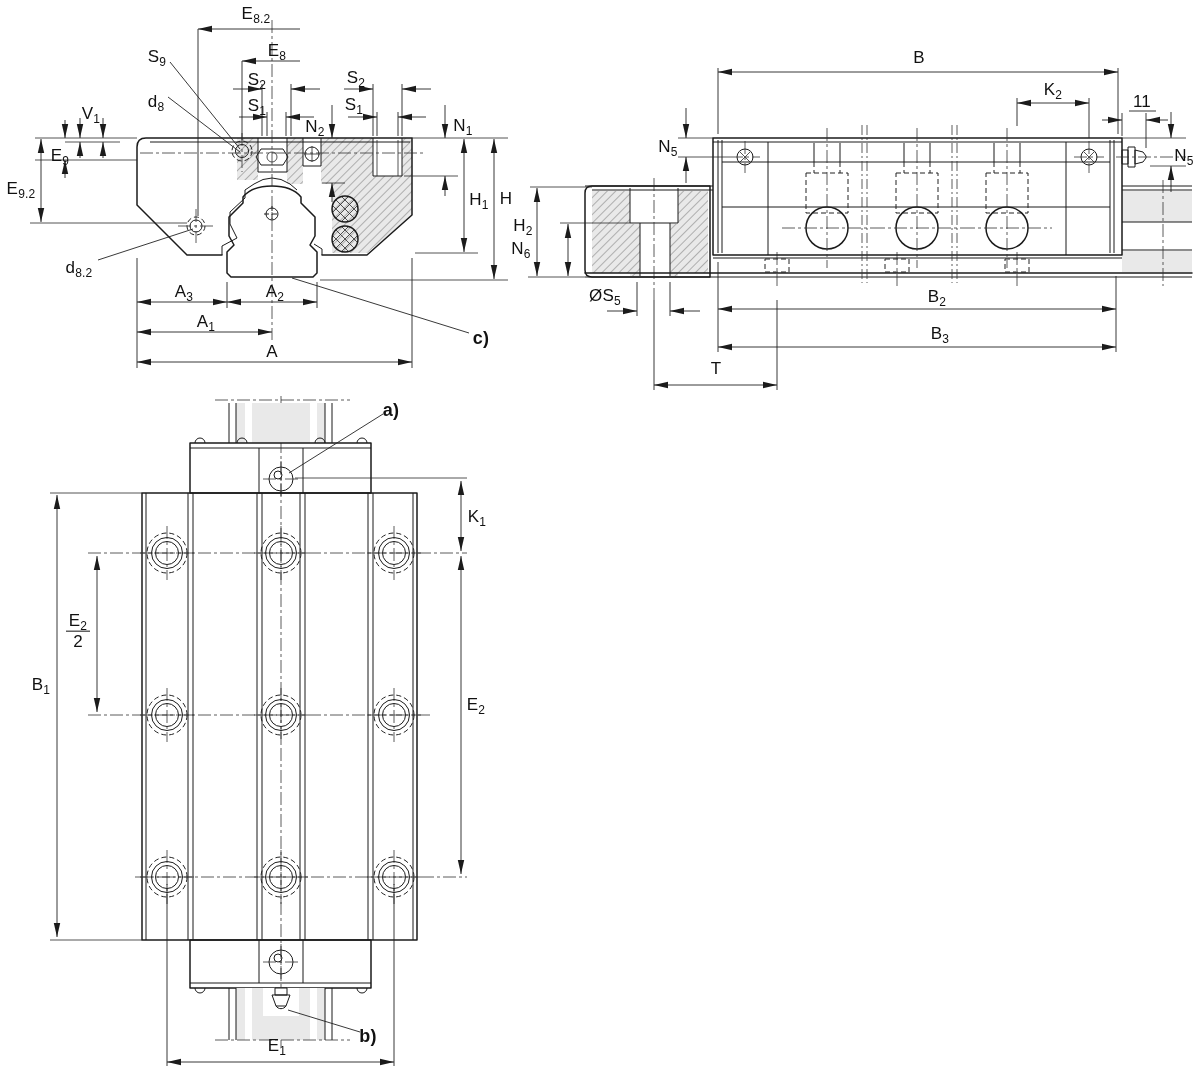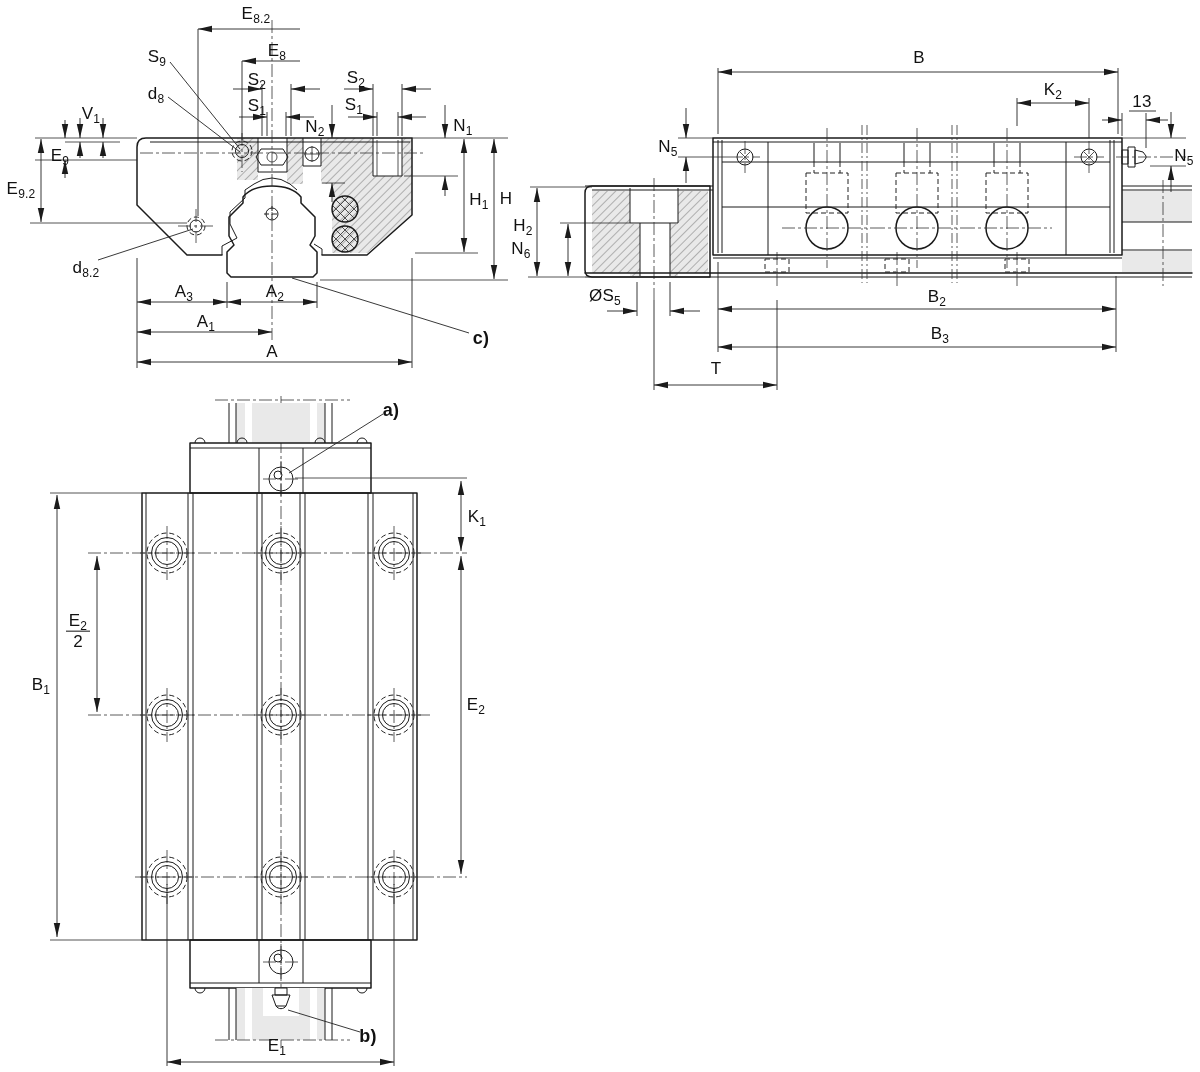--- a/index.html
+++ b/index.html
@@ -401,40 +401,40 @@
     <path class="dm" d="M167,1062 H394" marker-start="url(#as)" marker-end="url(#ae)"></path>
   </g>
 </g>
 </svg>
 
 <div class="lbl" style="left:256px;top:13px"><span>E</span><sub>8.2</sub></div>
 <div class="lbl" style="left:277px;top:50px"><span>E</span><sub>8</sub></div>
 <div class="lbl" style="left:257px;top:79px"><span>S</span><sub>2</sub></div>
 <div class="lbl" style="left:257px;top:105px"><span>S</span><sub>1</sub></div>
 <div class="lbl" style="left:157px;top:56px"><span>S</span><sub>9</sub></div>
-<div class="lbl" style="left:156px;top:93px"><span>d</span><sub>8</sub></div>
+<div class="lbl" style="left:156px;top:101px"><span>d</span><sub>8</sub></div>
 <div class="lbl" style="left:91px;top:113px"><span>V</span><sub>1</sub></div>
 <div class="lbl" style="left:60px;top:155px"><span>E</span><sub>9</sub></div>
 <div class="lbl" style="left:21px;top:188px"><span>E</span><sub>9.2</sub></div>
 <div class="lbl" style="left:315px;top:126px"><span>N</span><sub>2</sub></div>
 <div class="lbl" style="left:356px;top:77px"><span>S</span><sub>2</sub></div>
 <div class="lbl" style="left:354px;top:104px"><span>S</span><sub>1</sub></div>
 <div class="lbl" style="left:463px;top:125px"><span>N</span><sub>1</sub></div>
 <div class="lbl" style="left:479px;top:199px"><span>H</span><sub>1</sub></div>
 <div class="lbl" style="left:506px;top:198px"><span>H</span><sub></sub></div>
-<div class="lbl" style="left:86px;top:267px"><span>d</span><sub>8.2</sub></div>
+<div class="lbl" style="left:79px;top:267px"><span>d</span><sub>8.2</sub></div>
 <div class="lbl" style="left:184px;top:291px"><span>A</span><sub>3</sub></div>
 <div class="lbl" style="left:275px;top:291px"><span>A</span><sub>2</sub></div>
 <div class="lbl" style="left:206px;top:321px"><span>A</span><sub>1</sub></div>
 <div class="lbl" style="left:272px;top:351px"><span>A</span><sub></sub></div>
 <div class="lbl bold" style="left:481px;top:338px"><span>c)</span></div>
 
 <div class="lbl" style="left:919px;top:57px"><span>B</span><sub></sub></div>
 <div class="lbl" style="left:1053px;top:89px"><span>K</span><sub>2</sub></div>
-<div class="lbl" style="left:1142px;top:101px"><span>13</span></div>
+<div class="lbl" style="left:1142px;top:101px"><span>11</span></div>
 <div class="lbl" style="left:668px;top:146px"><span>N</span><sub>5</sub></div>
 <div class="lbl" style="left:1184px;top:155px"><span>N</span><sub>5</sub></div>
 <div class="lbl" style="left:523px;top:225px"><span>H</span><sub>2</sub></div>
 <div class="lbl" style="left:521px;top:248px"><span>N</span><sub>6</sub></div>
 <div class="lbl" style="left:605px;top:295px"><span>ØS</span><sub>5</sub></div>
 <div class="lbl" style="left:937px;top:296px"><span>B</span><sub>2</sub></div>
 <div class="lbl" style="left:940px;top:333px"><span>B</span><sub>3</sub></div>
 <div class="lbl" style="left:716px;top:368px"><span>T</span><sub></sub></div>
 
 <div class="lbl bold" style="left:391px;top:410px"><span>a)</span></div>

